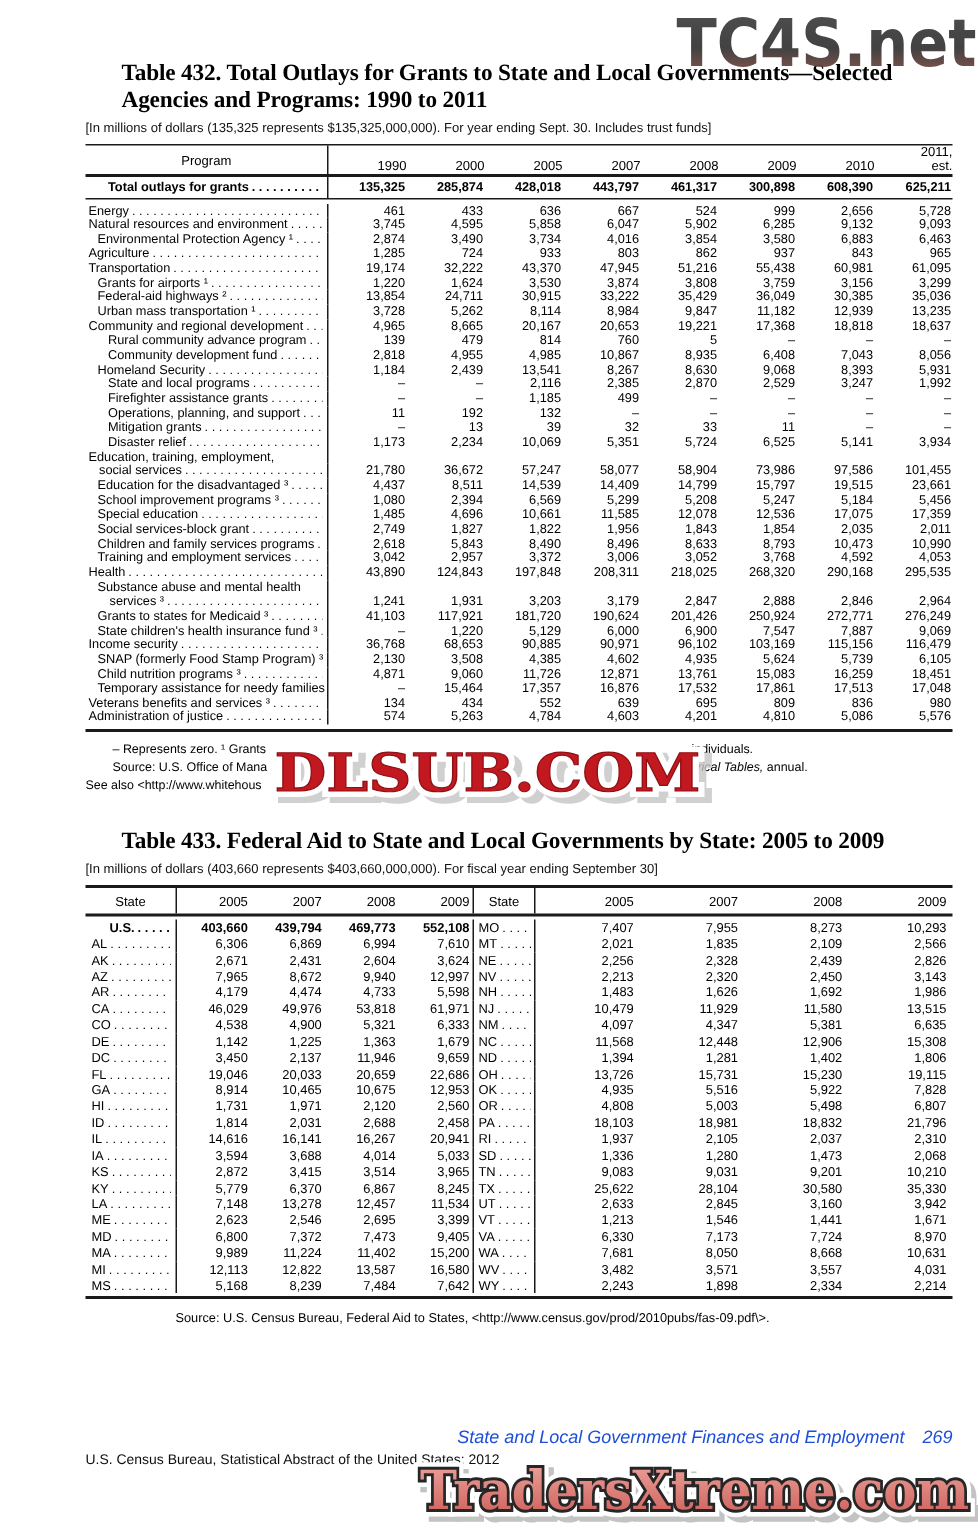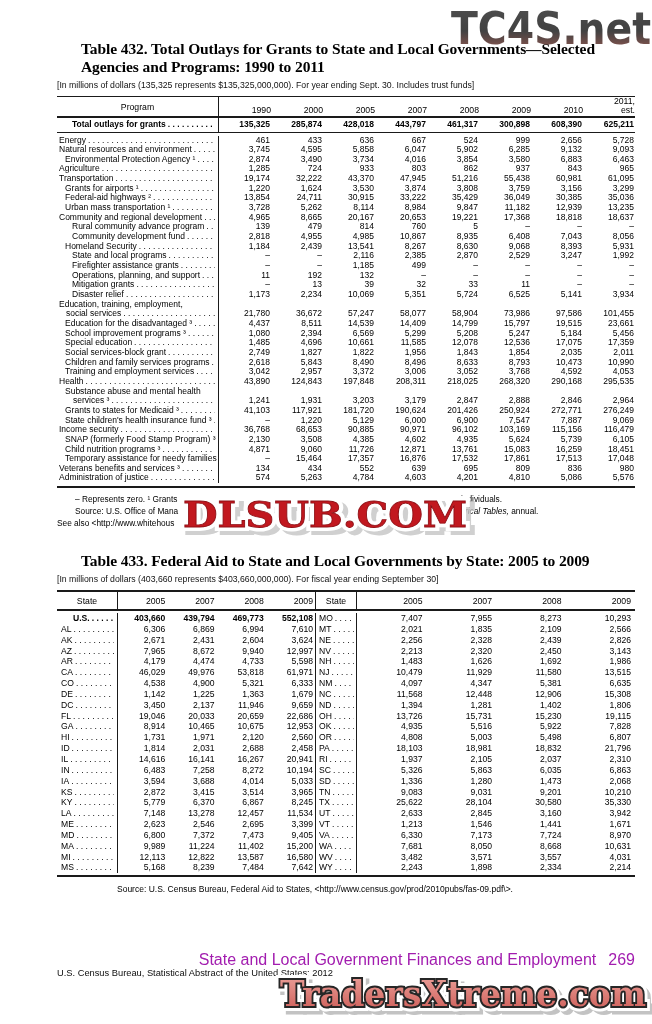--- a/index.html
+++ b/index.html
@@ -46,21 +46,21 @@
   .s-state-l{width:61px;box-sizing:border-box;border-right:1px solid #1a1a1a;display:flex;
              align-items:baseline;overflow:hidden;padding:0 3px 0 4px;}
   .s-val-l{width:49.25px;box-sizing:border-box;text-align:right;padding-right:2px;}
   .s-state-r{width:42px;box-sizing:border-box;border-left:1px solid #1a1a1a;border-right:1px solid #1a1a1a;
              display:flex;align-items:baseline;overflow:hidden;padding:0 2px 0 3px;}
   .s-val-r{width:69.5px;box-sizing:border-box;text-align:right;padding-right:4px;}
   .us-ind{padding-left:12px;}
   .bold{font-weight:bold;}
   .t433-src{margin-top:7px;padding-left:60px;font-size:8.5px;}
   
-  #running-head{position:absolute;right:17px;top:951px;font-size:16px;color:#a21caf;}
+  #running-head{position:absolute;right:17px;top:951px;font-size:12px;color:#1d4ed8;font-style:italic;}
   #running-head .pgnum{margin-left:12px;}
   #credit{position:absolute;left:57px;top:968px;font-size:9.3px;color:#0d0d0d;}
   
   .wm{position:absolute;pointer-events:none;}
   #wm-top{left:448px;top:2px;z-index:30;}
   #wm-mid{left:172px;top:484px;z-index:30;}
   #wm-bot{left:270px;top:966px;z-index:30;}
 </style>
 </head>
 <body>
@@ -873,38 +873,20 @@
               <span class="lbl">RI</span>
               <span class="lead"></span>
             </div>
             <div class="s-val-r">1,937</div>
             <div class="s-val-r">2,105</div>
             <div class="s-val-r">2,037</div>
             <div class="s-val-r">2,310</div>
           </div>
           <div class="s-row">
             <div class="s-state-l">
-              <span class="lbl">IN</span>
-              <span class="lead"></span>
-            </div>
-            <div class="s-val-l">6,483</div>
-            <div class="s-val-l">7,258</div>
-            <div class="s-val-l">8,272</div>
-            <div class="s-val-l">10,194</div>
-            <div class="s-state-r">
-              <span class="lbl">SC</span>
-              <span class="lead"></span>
-            </div>
-            <div class="s-val-r">5,326</div>
-            <div class="s-val-r">5,863</div>
-            <div class="s-val-r">6,035</div>
-            <div class="s-val-r">6,863</div>
-          </div>
-          <div class="s-row">
-            <div class="s-state-l">
               <span class="lbl">IA</span>
               <span class="lead"></span>
             </div>
             <div class="s-val-l">3,594</div>
             <div class="s-val-l">3,688</div>
             <div class="s-val-l">4,014</div>
             <div class="s-val-l">5,033</div>
             <div class="s-state-r">
               <span class="lbl">SD</span>
               <span class="lead"></span>

